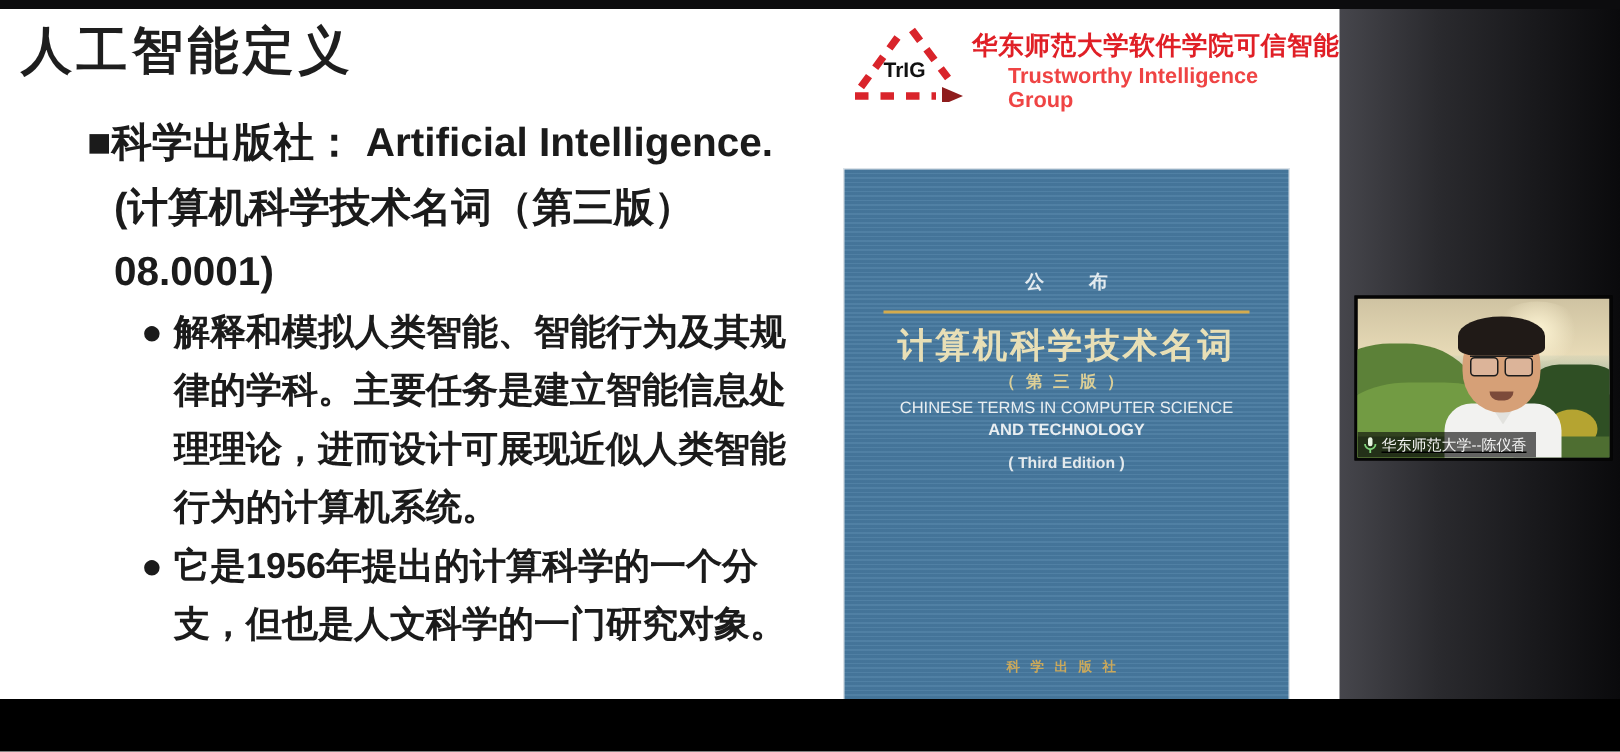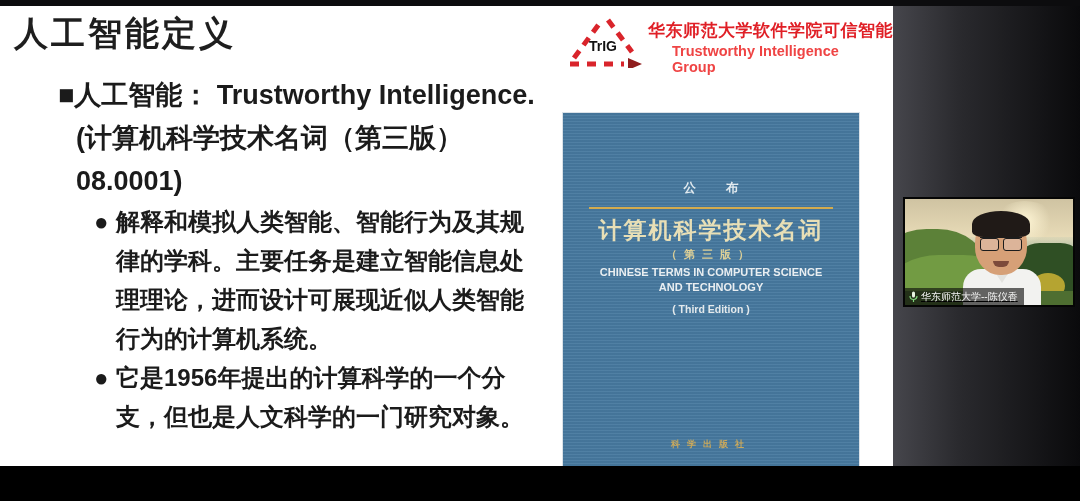--- a/index.html
+++ b/index.html
@@ -41,21 +41,21 @@
       background:repeating-linear-gradient(0deg,rgba(255,255,255,0.05) 0 1px,rgba(0,0,0,0.04) 1px 3px);}
   .bp-committee{position:absolute;left:0;right:0;top:48px;font-size:12.5px;font-weight:700;
                 color:#e2eaef;letter-spacing:3px;}
   .bp-announce{position:absolute;left:0;right:0;top:67px;font-size:12.5px;font-weight:700;
                color:#e2eaef;letter-spacing:30px;text-indent:30px;}
   .bp-goldline{position:absolute;left:26px;right:26px;top:94px;height:2px;background:#d3ab4e;}
   .bp-title{position:absolute;left:0;right:0;top:102px;font-size:23px;font-weight:800;
             color:#e8dfb6;letter-spacing:2px;text-align:center;}
   .bp-edition-cn{position:absolute;left:0;right:0;top:134px;font-size:11px;font-weight:700;
                  color:#dccf97;letter-spacing:7px;}
-  .bp-en1{position:absolute;left:0;right:0;top:153px;font-size:11px;font-weight:700;color:#e9eef1;}
+  .bp-en1{position:absolute;left:0;right:0;top:153px;font-size:11px;font-weight:400;color:#e9eef1;}
   .bp-en2{position:absolute;left:0;right:0;top:168px;font-size:11px;font-weight:600;color:#e9eef1;}
   .bp-edition-en{position:absolute;left:0;right:0;top:190px;font-size:10.5px;font-weight:600;color:#e3e9ec;}
   .bp-year{position:absolute;left:0;right:0;top:209px;font-size:16px;font-weight:700;
            color:#e6dcae;letter-spacing:12px;text-indent:12px;}
   .bp-publisher{position:absolute;left:0;right:0;top:325px;font-size:9px;font-weight:700;
                 color:#c9a85c;letter-spacing:7px;}
   .bp-shadow{position:absolute;left:0;bottom:0;width:66%;height:9px;background:#14222e;}
   .bp-table{position:absolute;right:0;bottom:0;width:34%;height:9px;background:#cbb491;}
 
   
@@ -127,21 +127,21 @@
         <line x1="42" y1="6" x2="66" y2="38" stroke="#d9242b" stroke-width="5" stroke-dasharray="9 7"></line>
         <line x1="4" y1="50" x2="58" y2="50" stroke="#d9242b" stroke-width="5" stroke-dasharray="9 8"></line>
         <polygon points="62,44 76,50 62,56" fill="#8f1d1d"></polygon>
       </svg>
       <span class="logo-acronym">TrIG</span>
       <div class="org-cn">华东师范大学软件学院可信智能团队</div>
       <div class="org-en">Trustworthy Intelligence Group</div>
     </div>
 
     <div class="bullet-main">
-      <div><span>■</span><span>人工智能：  Trustworthy Intelligence.</span></div>
+      <div><span>■</span><span>科学出版社：  Artificial Intelligence.</span></div>
       <div class="cont">(计算机科学技术名词（第三版）</div>
       <div class="cont">08.0001)</div>
     </div>
 
     <div class="sub-bullets">
       <div class="sub-bullet">
         <span class="dot">●</span>
         <span>解释和模拟人类智能、智能行为及其规律的学科。主要任务是建立智能信息处理理论，进而设计可展现近似人类智能行为的计算机系统。</span>
       </div>
       <div class="sub-bullet">

